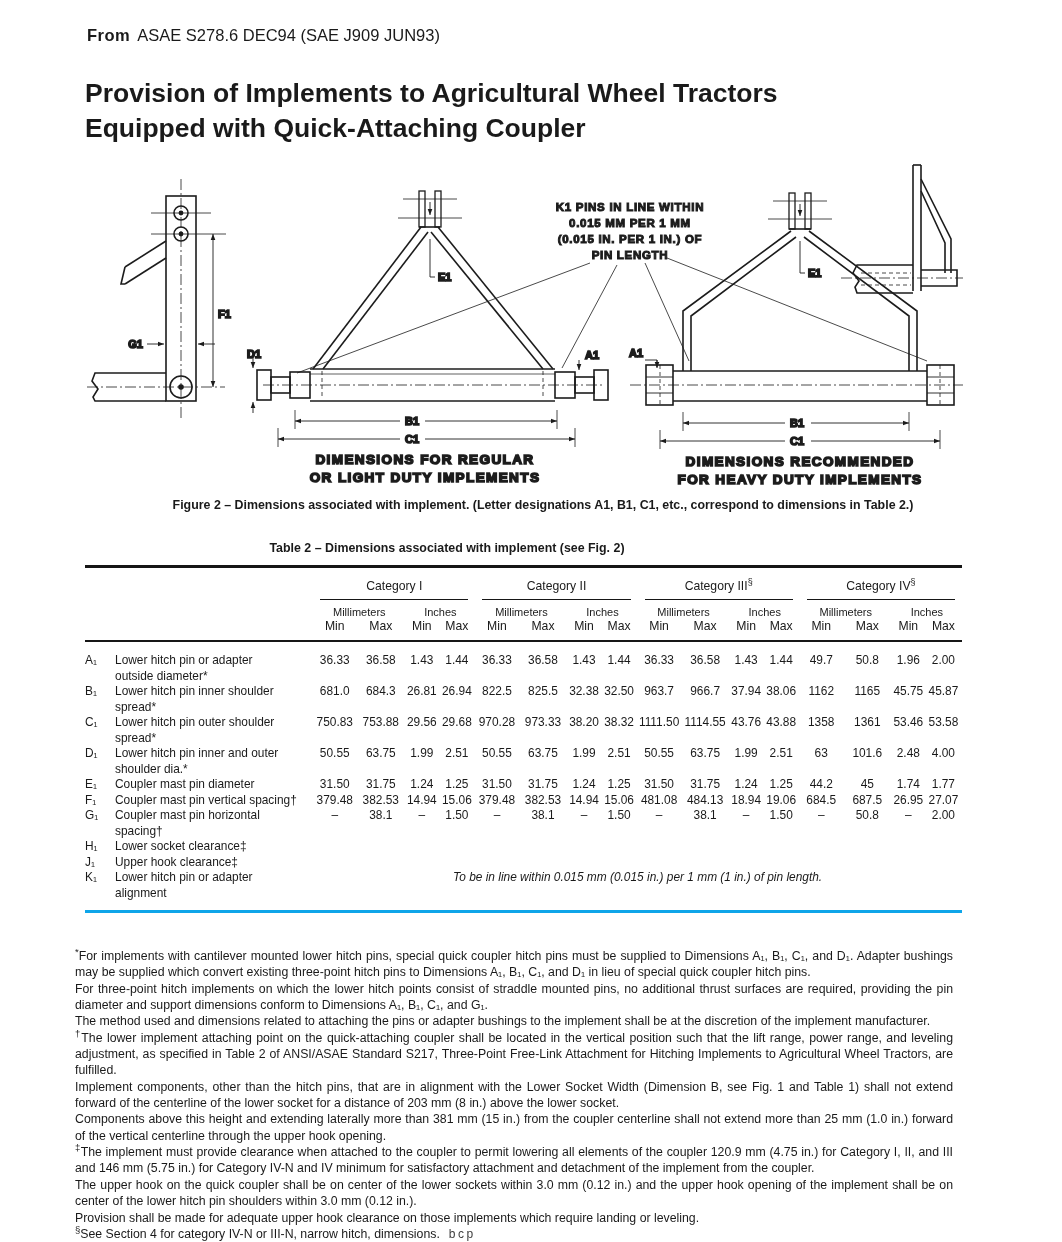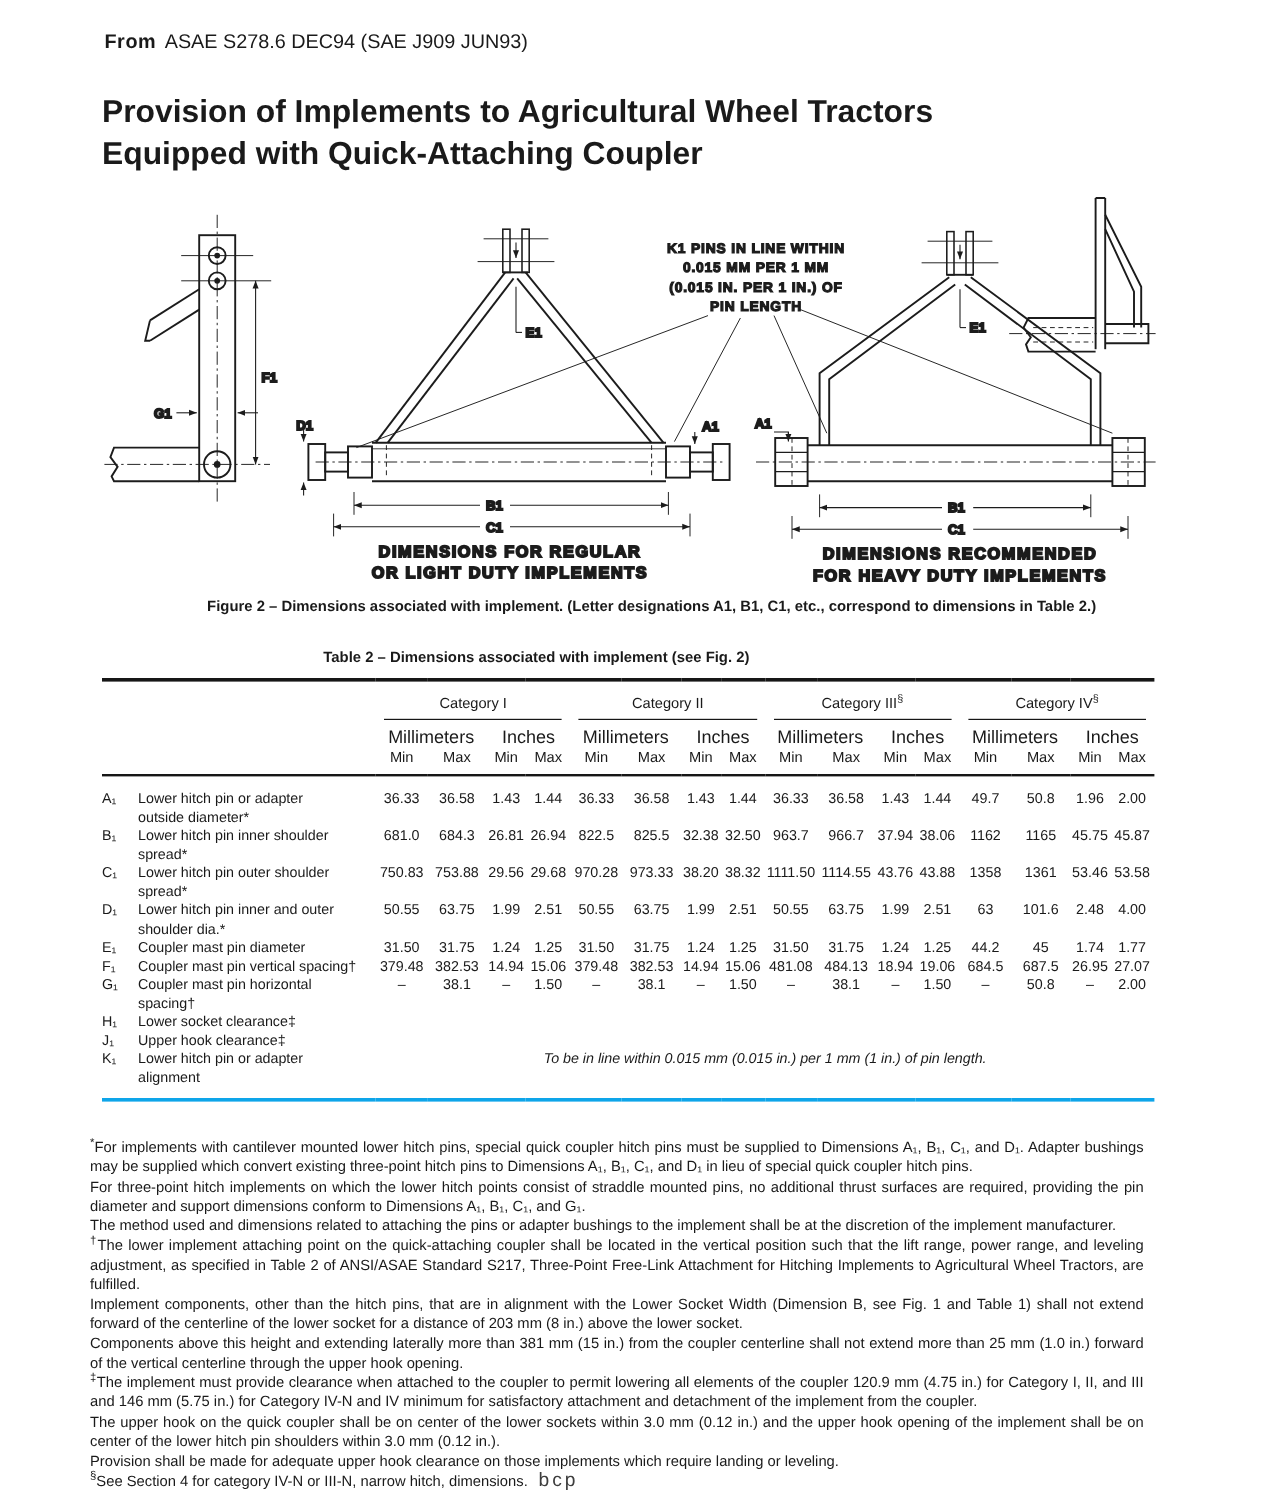--- a/index.html
+++ b/index.html
@@ -20,32 +20,32 @@
   .tbltitle{ position:absolute; left:0; top:541px; width:894px; text-align:center; font-size:12.4px; font-weight:700; }
   .tblwrap { position:absolute; left:85px; top:565px; width:877px; }
   table.dims {
     border-collapse:collapse; width:877px; table-layout:fixed; font-size:11.9px;
     border-top:3px solid #161616; border-bottom:3px solid #0ea5e9;
   }
   table.dims th, table.dims td { font-weight:400; padding:0; vertical-align:top; }
   tr.catrow th { padding-top:9px; }
   .cat { margin:0 7px; padding-bottom:6px; border-bottom:1.5px solid #161616; text-align:center; font-size:12.2px; white-space:nowrap; }
   .cat sup { font-size:9px; }
-  tr.unitrow th { text-align:center; padding-top:6px; font-size:15px; }
+  tr.unitrow th { text-align:center; padding-top:6px; font-size:11px; }
   tr.mmrow  th { text-align:center; padding:1px 0 7px 0; border-bottom:2.5px solid #161616; font-size:12.2px; }
   tbody td { text-align:center; padding-top:3px; line-height:15.5px; }
   tbody tr.first td { padding-top:11px; }
   td.sym { text-align:left; padding-left:3px; }
   td.lc  { text-align:left; padding-right:4px; }
   tbody tr.last td { padding-bottom:9px; }
   td.spannote { text-align:center;font-style:italic; }
   .fns { position:absolute; left:75px; top:948px; width:878px; font-size:12.3px; line-height:16.35px; text-align:justify; }
   .fn  { margin:0; }
   .fn sup { font-size:9.5px; line-height:0; }
-  .bcp { color:#3d3d3d; letter-spacing:2.5px; margin-left:9px; font-size:16px; }
+  .bcp { color:#3d3d3d; letter-spacing:2.5px; margin-left:9px; font-size:12px; }
   line, path.d, polyline { stroke:#1c1c1c; fill:none; }
 </style>
 </head>
 <body>
 
 <div class="src"><span class="from">From</span><span>ASAE S278.6 DEC94 (SAE J909 JUN93)</span></div>
 
 <div class="title">
   <div>Provision of Implements to Agricultural Wheel Tractors</div>
   <div>Equipped with Quick-Attaching Coupler</div>

